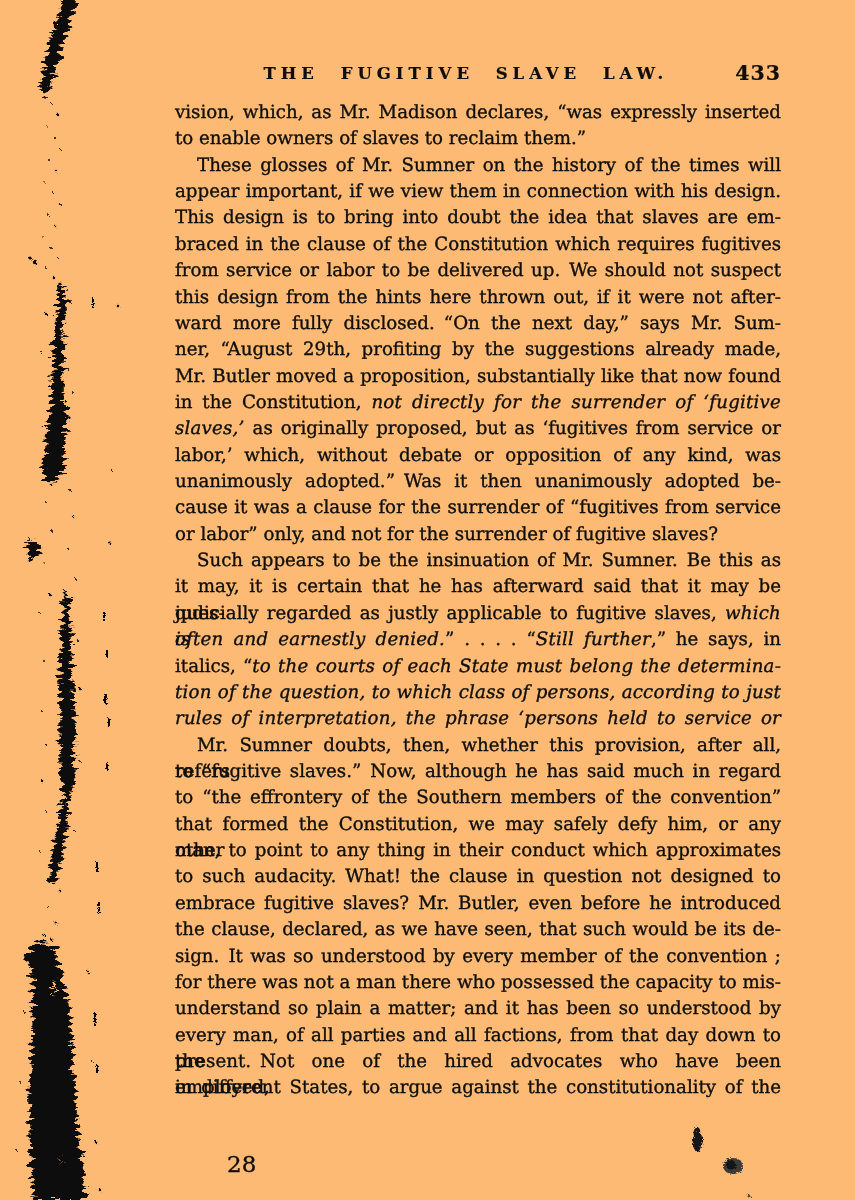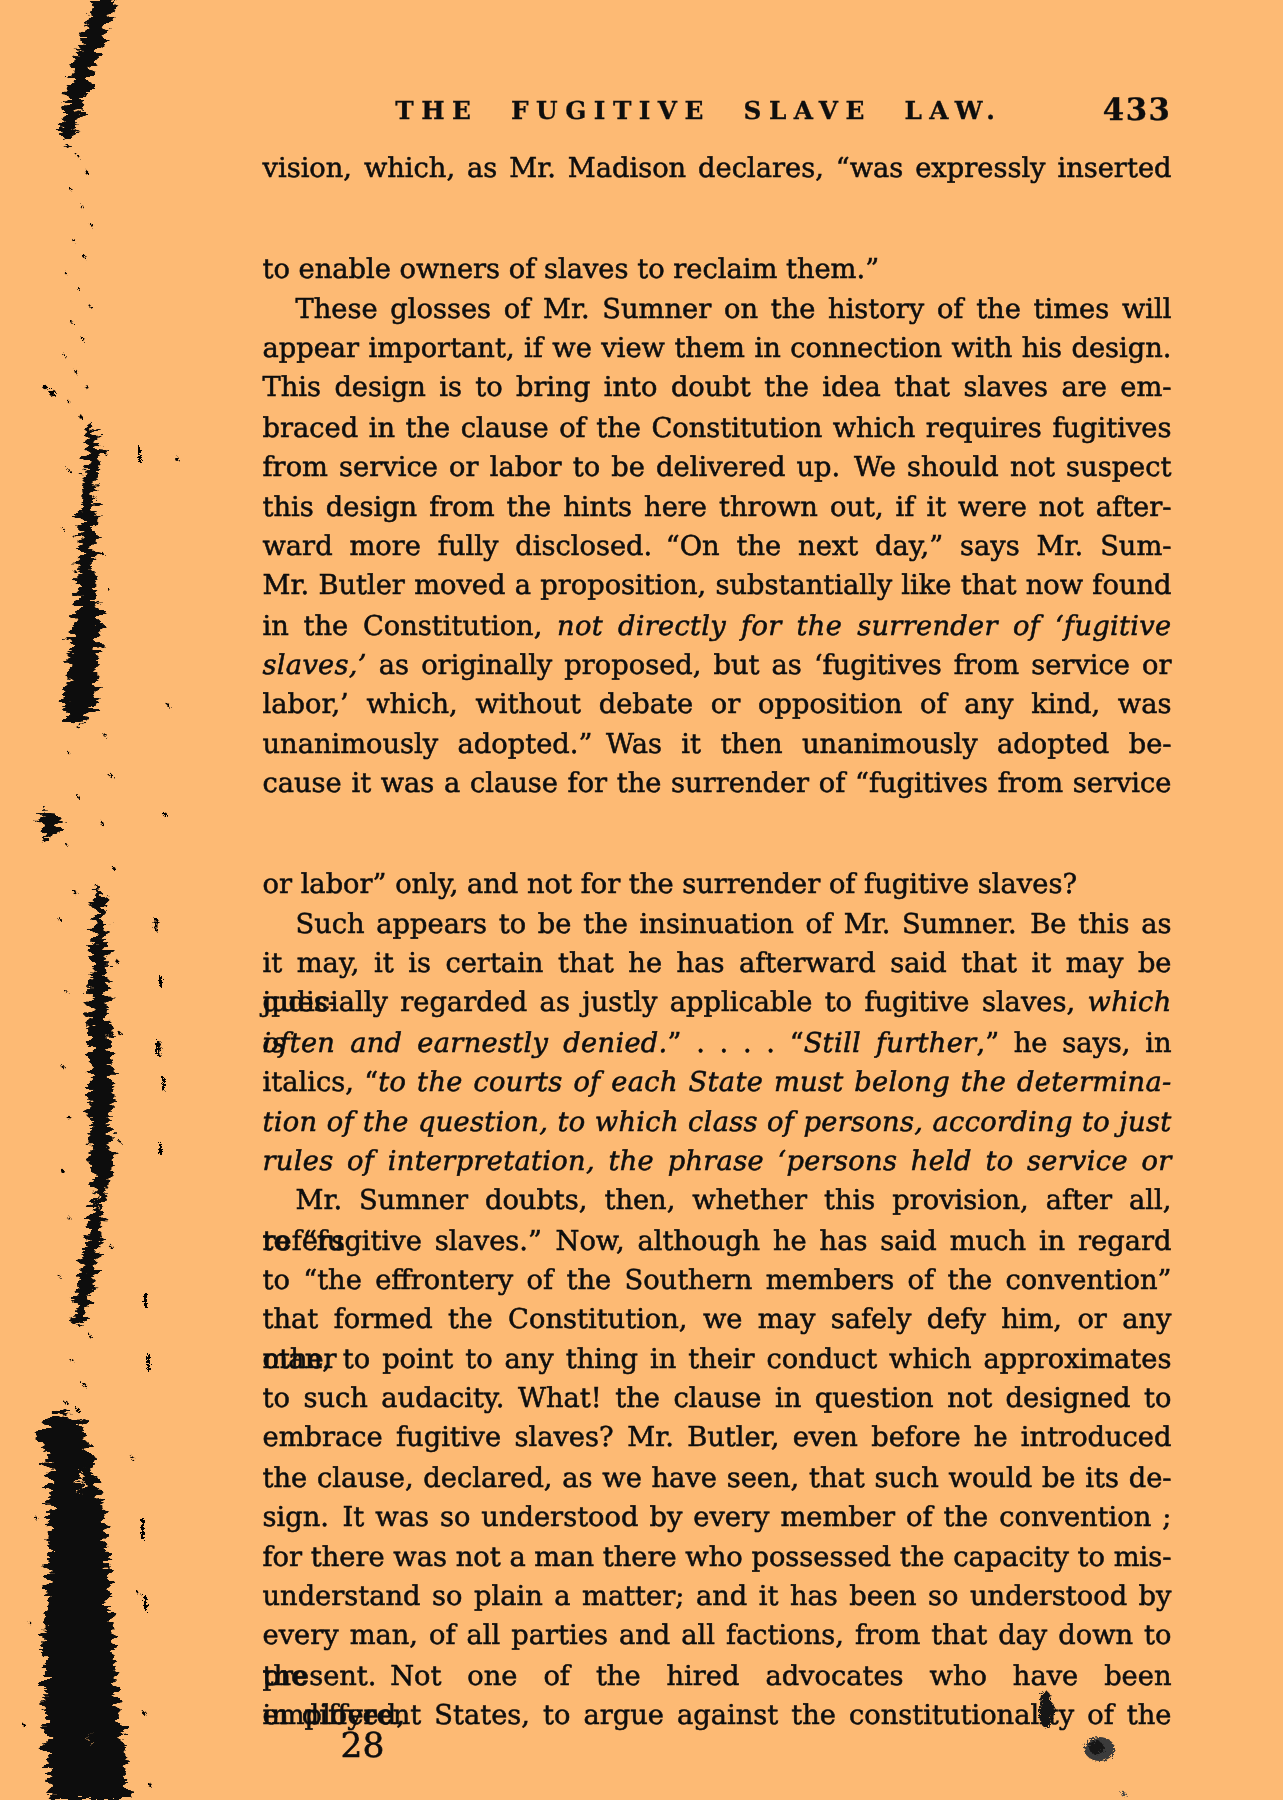--- a/index.html
+++ b/index.html
@@ -31,21 +31,21 @@
     position:absolute;top:100px;left:175px;width:606px;
     font-size:18.2px;line-height:26.36px;
     -webkit-text-stroke:0.35px;
     text-rendering:geometricPrecision;
   }
   .line{
     text-align:justify;
     text-align-last:justify;
     height:26.36px;overflow:visible;white-space:normal;
   }
-  .line.para-end{text-align-last:left;margin-top:41px;}
+  .line.para-end{text-align-last:left;}
   .line.indent{text-indent:22px;}
   .it{font-style:italic;letter-spacing:0.2px;}
   
   .signature{
     position:absolute;top:1151px;left:227px;
     font-size:23px;-webkit-text-stroke:0.35px;
   }
   .ink-overlay{
     position:absolute;top:0;left:0;pointer-events:none;
   }
@@ -63,20 +63,21 @@
   <div class="text-block" id="text-lines">
       <div class="line"><span>vision, which, as Mr. Madison declares, “was expressly inserted</span></div>
       <div class="line para-end"><span>to enable owners of slaves to reclaim them.”</span></div>
       <div class="line indent"><span>These glosses of Mr. Sumner on the history of the times will</span></div>
       <div class="line"><span>appear important, if we view them in connection with his design.</span></div>
       <div class="line"><span>This design is to bring into doubt the idea that slaves are em-</span></div>
       <div class="line"><span>braced in the clause of the Constitution which requires fugitives</span></div>
       <div class="line"><span>from service or labor to be delivered up. We should not suspect</span></div>
       <div class="line"><span>this design from the hints here thrown out, if it were not after-</span></div>
       <div class="line"><span>ward more fully disclosed. “On the next day,” says Mr. Sum-</span></div>
+      <div class="line"><span>ner, “August 29th, profiting by the suggestions already made,</span></div>
       <div class="line"><span>Mr. Butler moved a proposition, substantially like that now found</span></div>
       <div class="line"><span>in the Constitution, </span><span class="it">not directly for the surrender of ‘fugitive</span></div>
       <div class="line"><span class="it">slaves,’</span><span> as originally proposed, but as ‘fugitives from service or</span></div>
       <div class="line"><span>labor,’ which, without debate or opposition of any kind, was</span></div>
       <div class="line"><span>unanimously adopted.” Was it then unanimously adopted be-</span></div>
       <div class="line"><span>cause it was a clause for the surrender of “fugitives from service</span></div>
       <div class="line para-end"><span>or labor” only, and not for the surrender of fugitive slaves?</span></div>
       <div class="line indent"><span>Such appears to be the insinuation of Mr. Sumner. Be this as</span></div>
       <div class="line"><span>it may, it is certain that he has afterward said that it may be ques-</span></div>
       <div class="line"><span>judicially regarded as justly applicable to fugitive slaves, </span><span class="it">which is</span></div>

